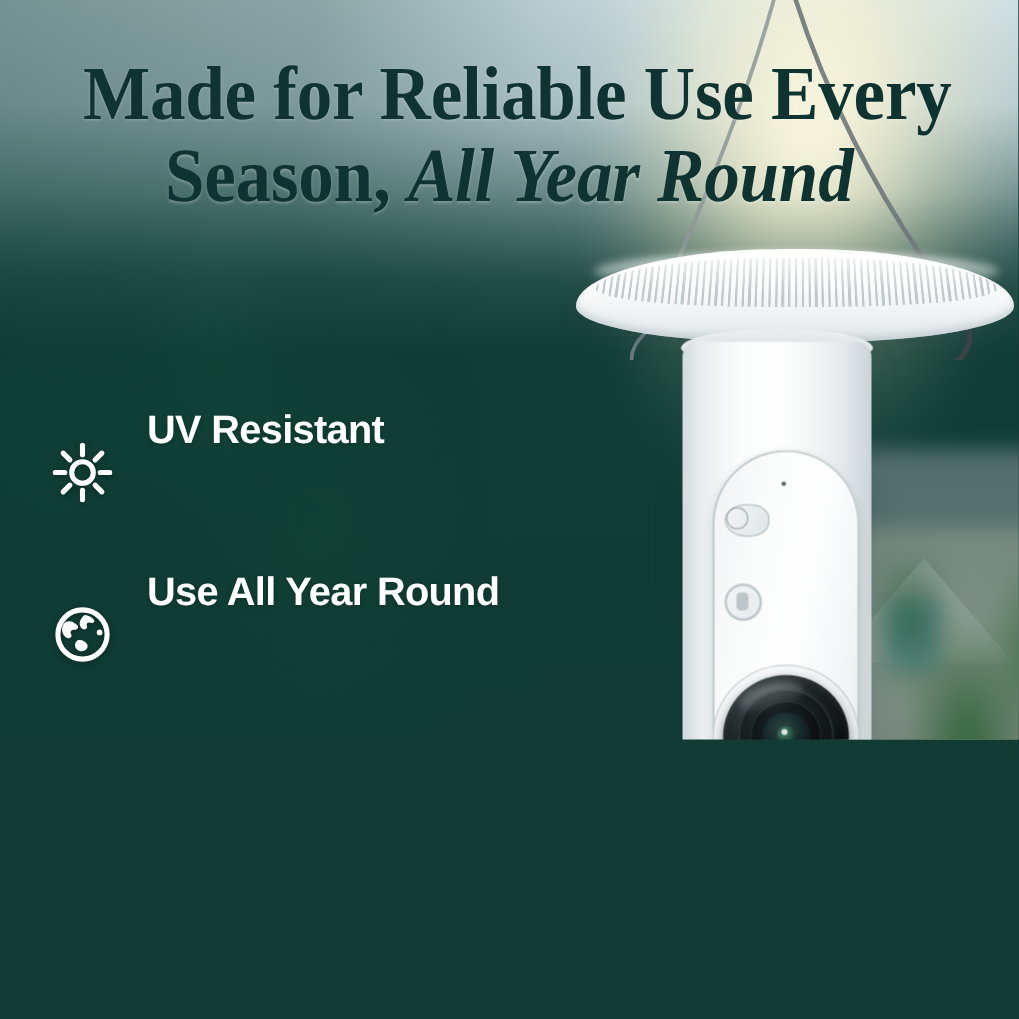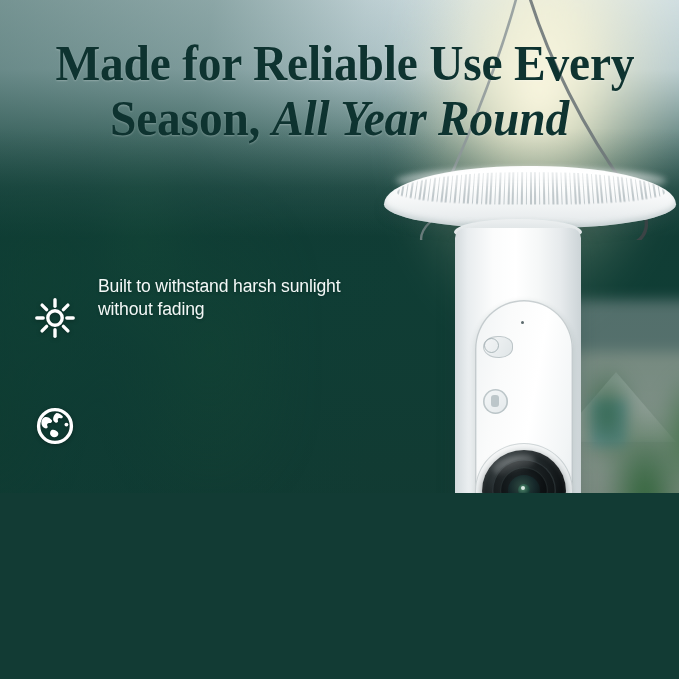--- a/index.html
+++ b/index.html
@@ -538,30 +538,31 @@
             <line x1="20" y1="31.8" x2="20" y2="38.2"></line>
             <line x1="1.8" y1="20" x2="8.2" y2="20"></line>
             <line x1="31.8" y1="20" x2="38.2" y2="20"></line>
             <line x1="7.1" y1="7.1" x2="11.6" y2="11.6"></line>
             <line x1="28.4" y1="28.4" x2="32.9" y2="32.9"></line>
             <line x1="7.1" y1="32.9" x2="11.6" y2="28.4"></line>
             <line x1="28.4" y1="11.6" x2="32.9" y2="7.1"></line>
           </g>
         </svg>
       </span>
-      <div class="feat-desc">Built to withstand harsh sunlight without fading</div>
+      <div class="feat-title">UV Resistant</div>
     </div>
 
 
     <div class="feature">
       <span class="feat-icon">
         <svg width="40" height="40" viewBox="0 0 40 40">
           <circle cx="20" cy="20" r="16.4" fill="none" stroke="#ffffff" stroke-width="3.4"></circle>
           <path d="M9 11.5 c3.4 -1.2 5.6 0.6 7.4 2.2 c1.6 1.4 0.2 3.4 -1.8 3.2 c-2 -0.2 -3.2 1.4 -2.2 3 c1 1.6 -0.6 3 -2.4 2.4 c-2 -0.7 -3.4 -2.6 -3.6 -5 c-0.2 -2.4 0.8 -4.6 2.6 -5.8 z" fill="#ffffff"></path>
           <path d="M21.5 7 c2.6 0.3 4.6 1.4 6 3 c1.2 1.4 -0.6 2.8 -2.2 2.2 c-1.8 -0.7 -3 0.6 -2.4 2.2 c0.6 1.6 -1 2.8 -2.6 2 c-1.8 -0.9 -2.6 -3 -2 -5 c0.6 -2 1.8 -3.6 3.2 -4.4 z" fill="#ffffff"></path>
           <path d="M16.5 24 c2.6 -0.8 4.8 0.4 6.2 2 c1.2 1.4 0.8 3.4 -0.8 4.4 c-1.8 1.2 -4 1 -5.6 -0.4 c-1.6 -1.4 -1.8 -4.2 0.2 -6 z" fill="#ffffff"></path>
           <circle cx="31.4" cy="18.6" r="1.9" fill="#ffffff"></circle>
         </svg>
       </span>
+      <div class="feat-title">Use All Year Round</div>
     </div>
 
   </div>
 </div>
 
 </body></html>

